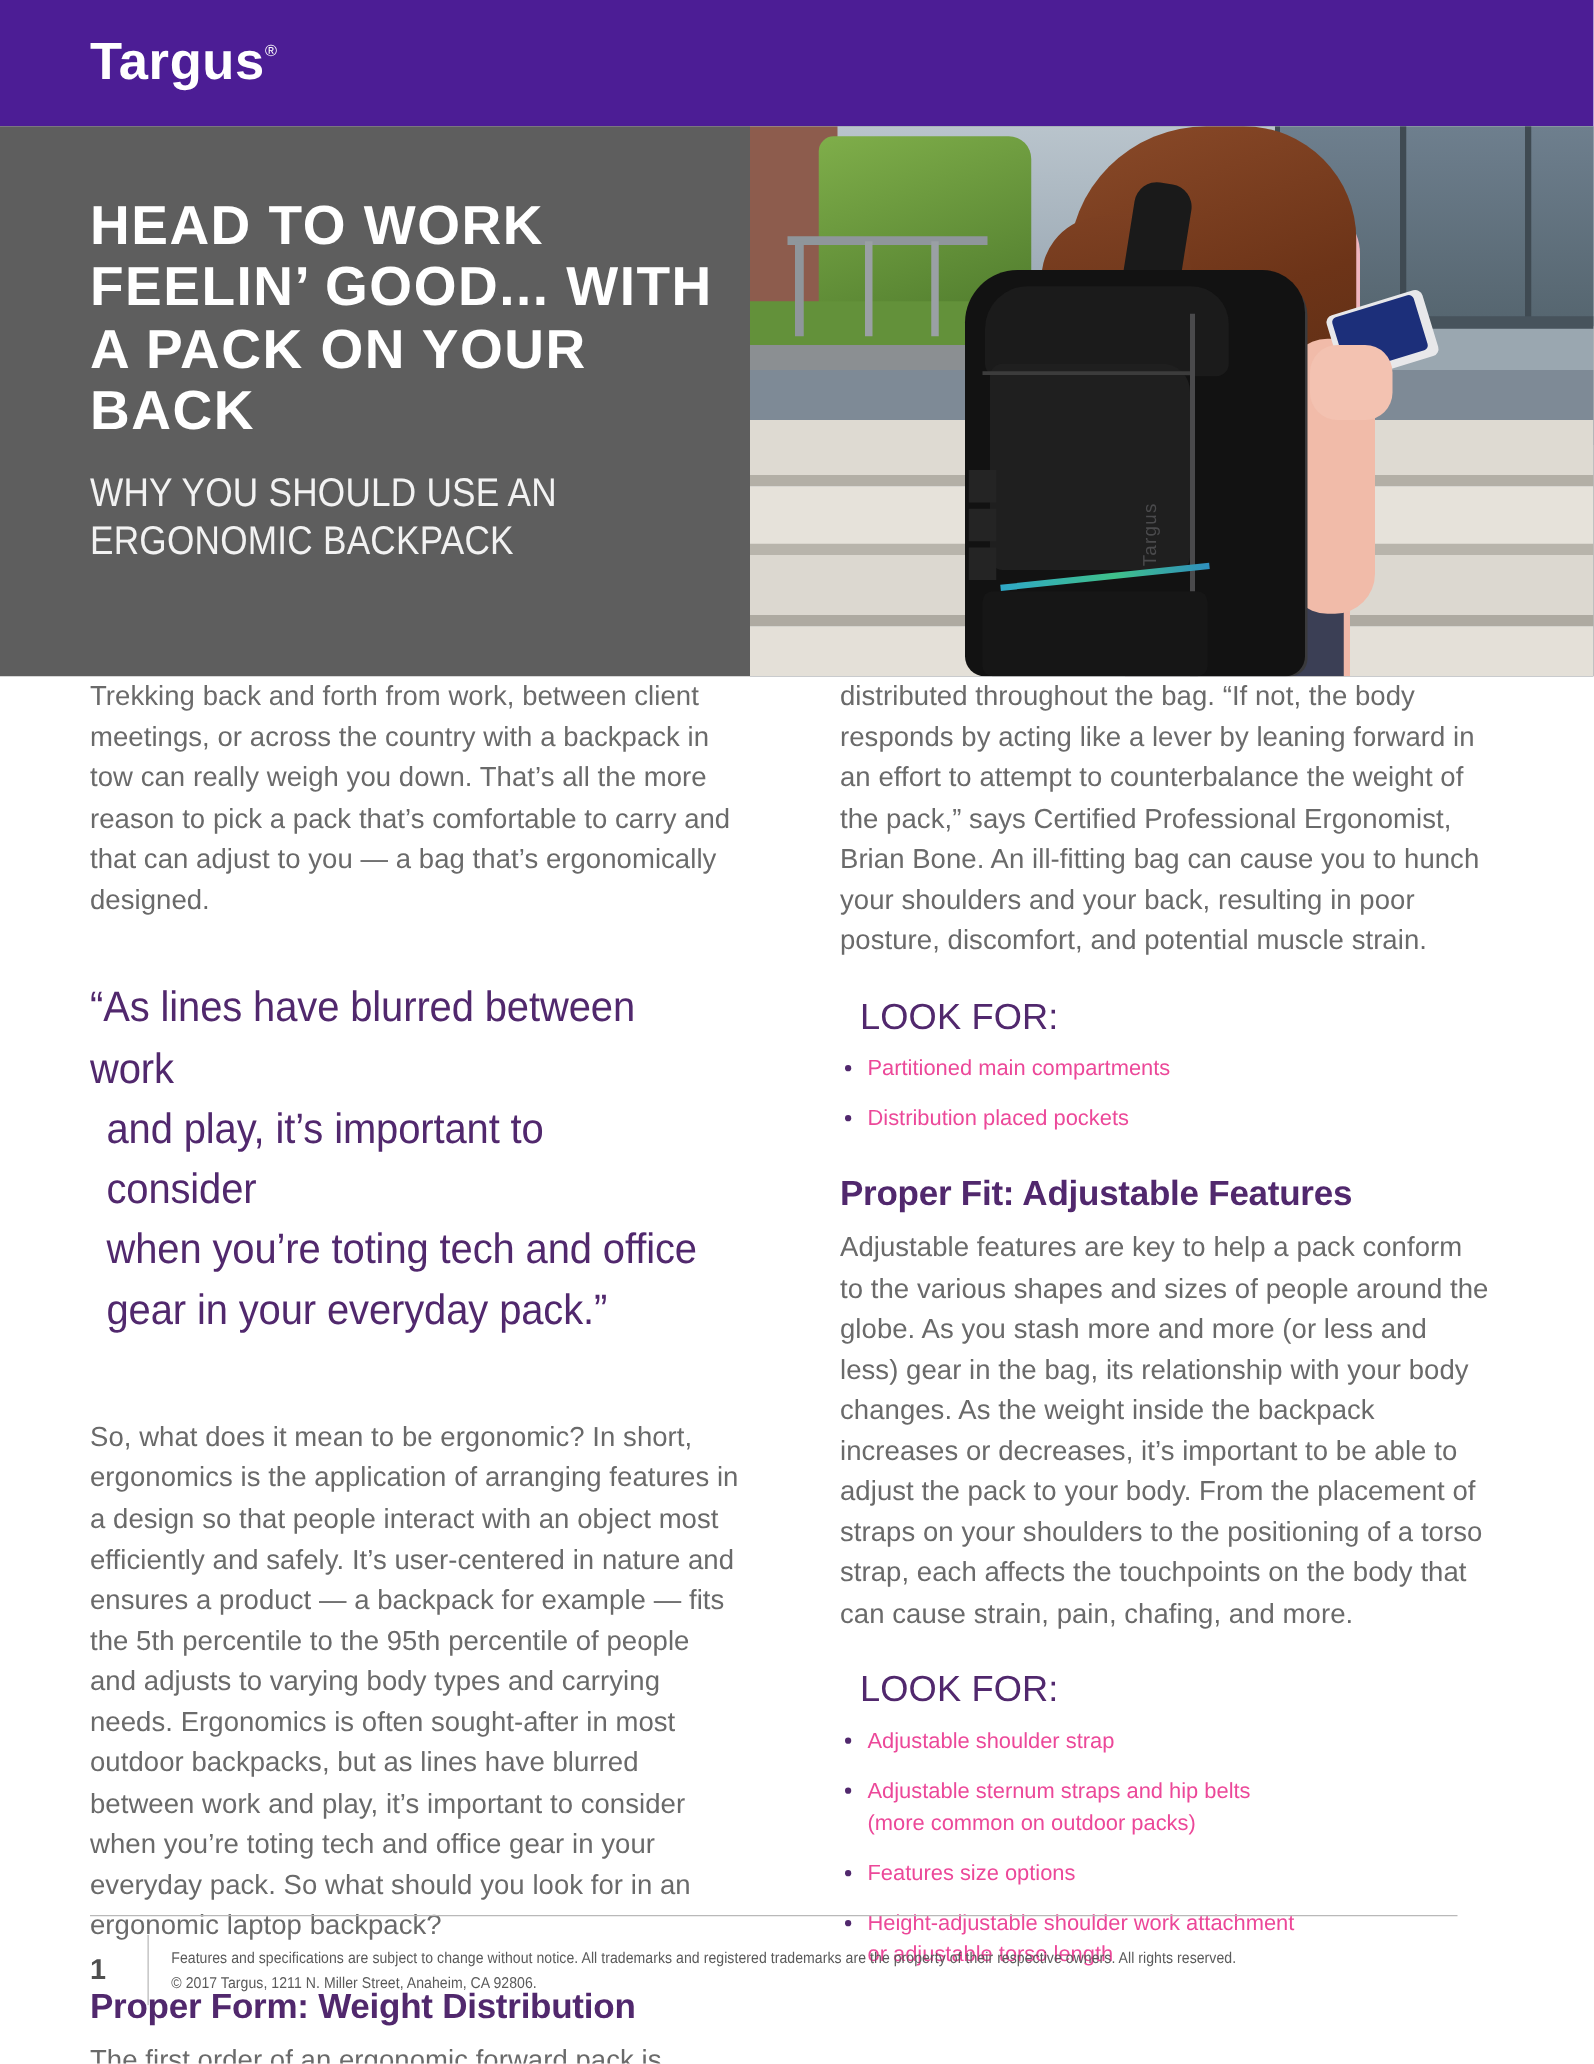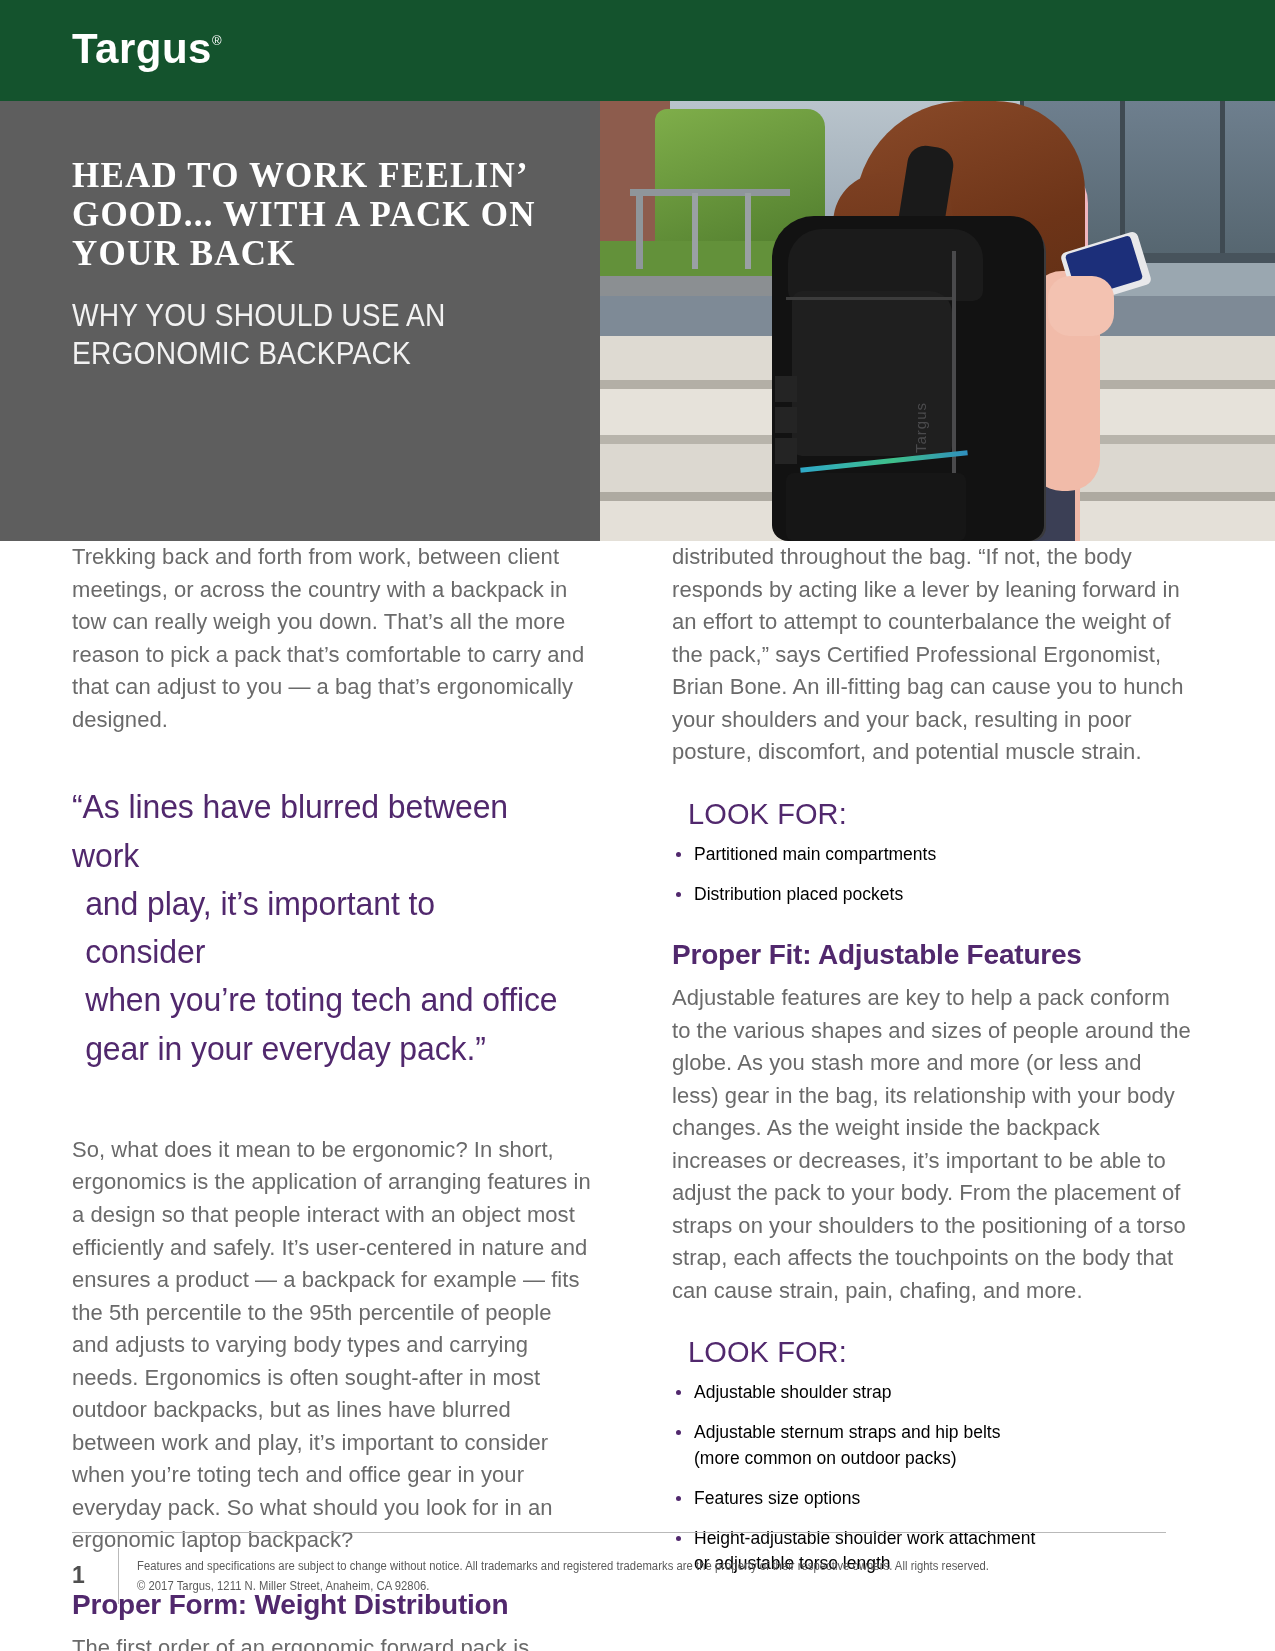--- a/index.html
+++ b/index.html
@@ -18,21 +18,21 @@
     background: #ffffff;
     overflow: hidden;
   }
 
   
   .brandbar {
     position: absolute;
     left: 0; top: 0;
     width: 1275px;
     height: 101px;
-    background: #14532d;
+    background: #4c1d95;
   }
   .logo {
     position: absolute;
     left: 72px;
     top: 28px;
     color: #ffffff;
     font-size: 42px;
     font-weight: bold;
     letter-spacing: 0.5px;
     line-height: 1;
@@ -55,26 +55,26 @@
     background: #5e5e5e;
   }
   .hero-text {
     position: absolute;
     left: 72px;
     top: 55px;
     width: 500px;
   }
   .hero-title {
     color: #ffffff;
-    font-size: 35px;
+    font-size: 44px;
     font-weight: bold;
     line-height: 1.12;
     letter-spacing: 1.2px;
     margin: 0 0 22px 0;
-    font-family: Liberation Serif, serif;
+    font-family: Liberation Sans, sans-serif;
   }
   .hero-sub {
     color: #f2f2f2;
     font-size: 32px;
     font-weight: normal;
     line-height: 1.2;
     letter-spacing: 0.2px;
     margin: 0;
     transform: scaleX(0.88);
     transform-origin: left center;
@@ -196,21 +196,21 @@
     letter-spacing: 0.1px;
     font-family: "Liberation Sans", sans-serif;
   }
   ul.bullets {
     list-style: none;
     margin: 0 0 10px 0;
     padding: 0;
   }
   ul.bullets li {
     position: relative;
-    color: #000000;
+    color: #ec4899;
     font-size: 17.5px;
     line-height: 1.44;
     padding-left: 22px;
     margin-bottom: 15px;
     white-space: pre-line;
     font-family: "Liberation Sans", sans-serif;
   }
   ul.bullets li::before {
     content: "";
     position: absolute;

